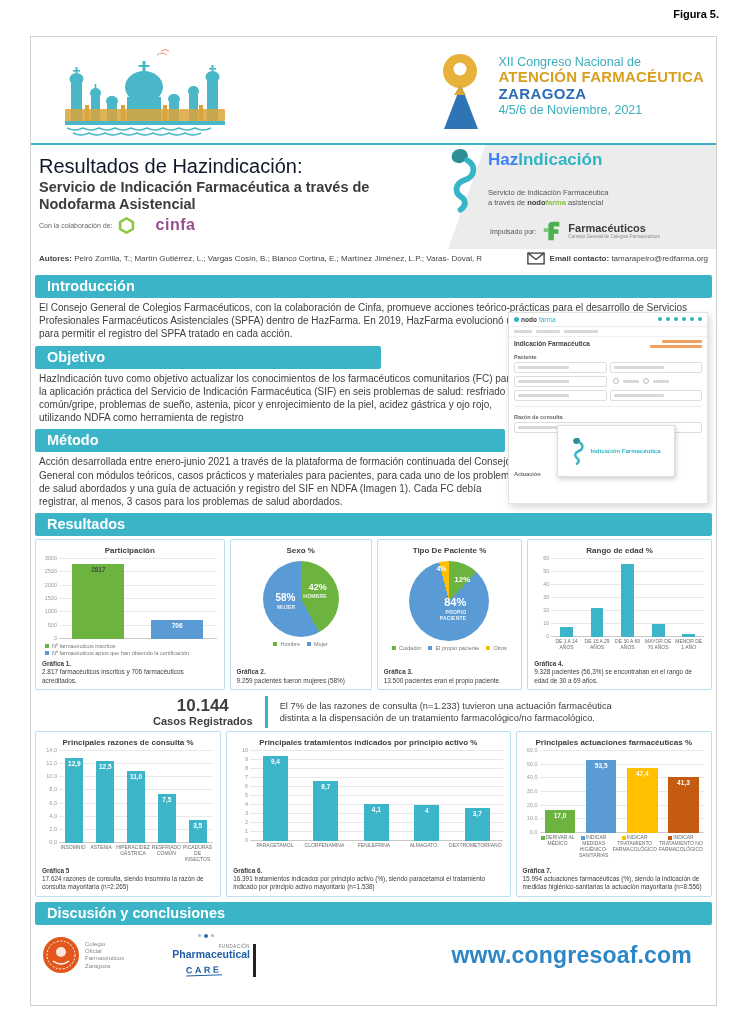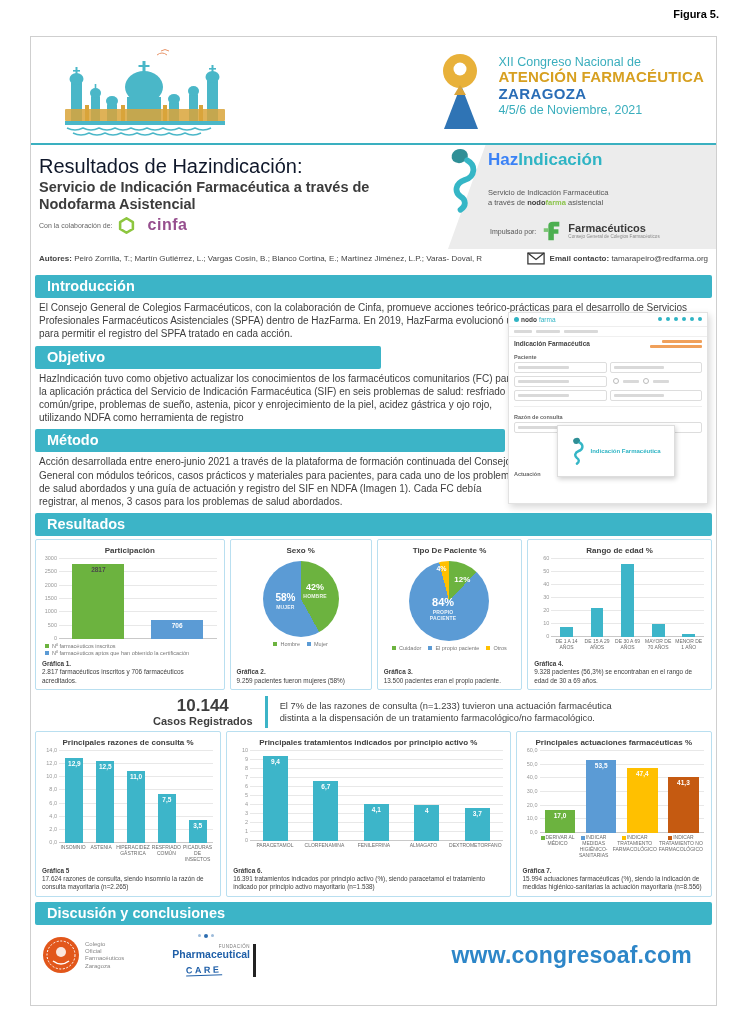--- a/index.html
+++ b/index.html
@@ -18,21 +18,21 @@
   .cg3{font-size:15px;font-weight:bold;color:#2a6db6;letter-spacing:.4px;}
 
   
   .title-row{position:relative;min-height:104px;}
   .gray-brush{position:absolute;right:0;top:0;width:268px;height:104px;background:#ececec;clip-path:polygon(14% 0,100% 0,100% 100%,0 100%);}
   .title-left{position:relative;padding:10px 0 0 8px;width:420px;}
   .main-title{font-size:20px;font-weight:normal;color:#0f172a;margin:0 0 1px;}
   .sub-title{font-size:14.5px;font-weight:bold;color:#3c3c3c;margin:0;line-height:1.15;width:390px;}
   .collab{display:flex;align-items:center;gap:5px;margin-top:4px;}
   .collab-label{font-size:7px;color:#666;}
-  .cinfa{display:flex;align-items:center;gap:13px;}
+  .cinfa{display:flex;align-items:center;gap:21px;}
   .cinfa-text{font-size:16px;font-weight:bold;color:#964f8e;letter-spacing:.5px;}
   .brand-box{position:absolute;right:6px;top:2px;width:266px;}
   .brand-main{display:flex;gap:6px;align-items:flex-start;}
   .brand-text{padding-top:4px;}
   .haz-title{font-size:17px;font-weight:bold;line-height:1;}
   .haz-title .haz{color:#3b82f6;}
   .haz-title .ind{color:#2fb4c4;}
   .haz-tag{font-size:7.5px;color:#555;line-height:1.3;margin-top:20px;}
   .haz-tag .nodo{font-weight:bold;color:#3a3a3a;}
   .haz-tag .farma{font-weight:bold;color:#8bc34a;}
@@ -98,21 +98,21 @@
   .xlab{flex:1;text-align:center;font-size:5px;color:#6a6a6a;line-height:1.18;padding:0 1px;}
   .mk{display:inline-block;width:4px;height:4px;margin-right:1px;flex:none;}
   .xlab .mk{vertical-align:middle;}
   .legend{display:flex;justify-content:center;gap:7px;margin-top:4px;font-size:5.5px;color:#777;flex-wrap:wrap;}
   .legend.stack{flex-direction:column;align-items:flex-start;gap:1px;margin-left:6px;}
   .litem{display:flex;align-items:center;gap:2px;}
   .caption{margin-top:auto;padding:4px 3px 1px;font-size:6.4px;color:#3e3e3e;line-height:1.3;}
   .cap-b{font-weight:bold;display:block;}
   .piewrap{display:flex;justify-content:center;margin-top:2px;}
   .pie{position:relative;border-radius:50%;}
-  .plab{position:absolute;transform:translate(-50%,-50%);text-align:center;color:#fff;}
+  .plab{position:absolute;transform:translate(-50%,-50%);text-align:right;color:#fff;}
   .pct{font-weight:bold;font-size:10px;line-height:1;}
   .psub{font-size:5px;font-weight:bold;color:rgba(255,255,255,.88);margin-top:1px;letter-spacing:.2px;}
 
   
   .callout{display:flex;align-items:center;gap:12px;margin:6px 4px 2px 122px;}
   .co-num{text-align:center;line-height:1.1;}
   .co-number{font-size:17px;font-weight:bold;color:#3e3e3e;}
   .co-label{font-size:11px;font-weight:bold;color:#3e3e3e;}
   .co-divider{width:3px;height:32px;background:#3cb4c7;flex:none;}
   .co-text{font-size:9.3px;color:#3e3e3e;width:352px;line-height:1.3;}

